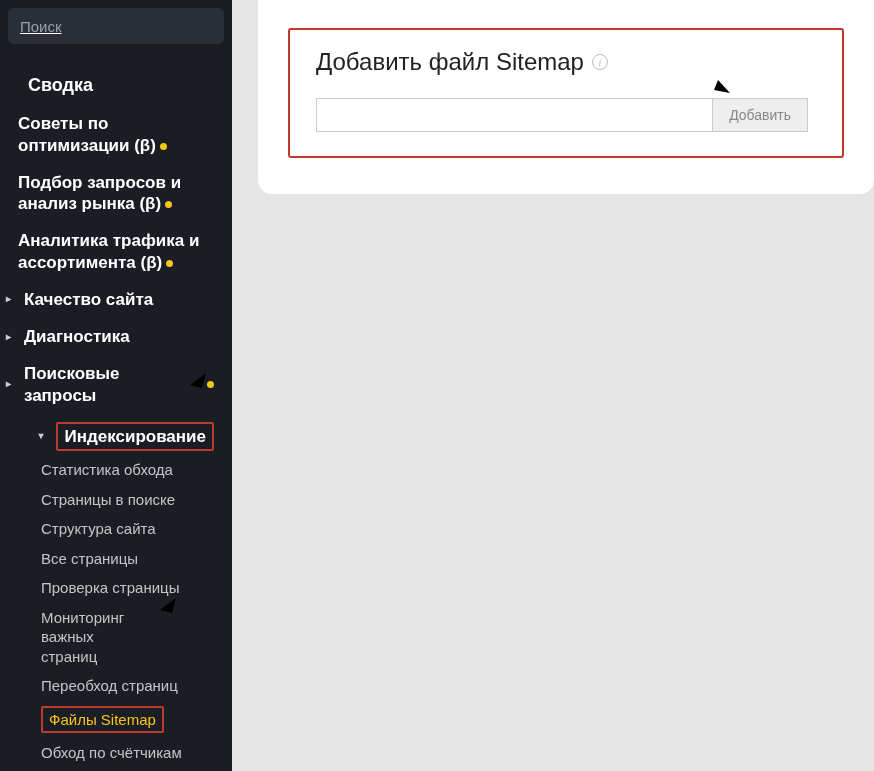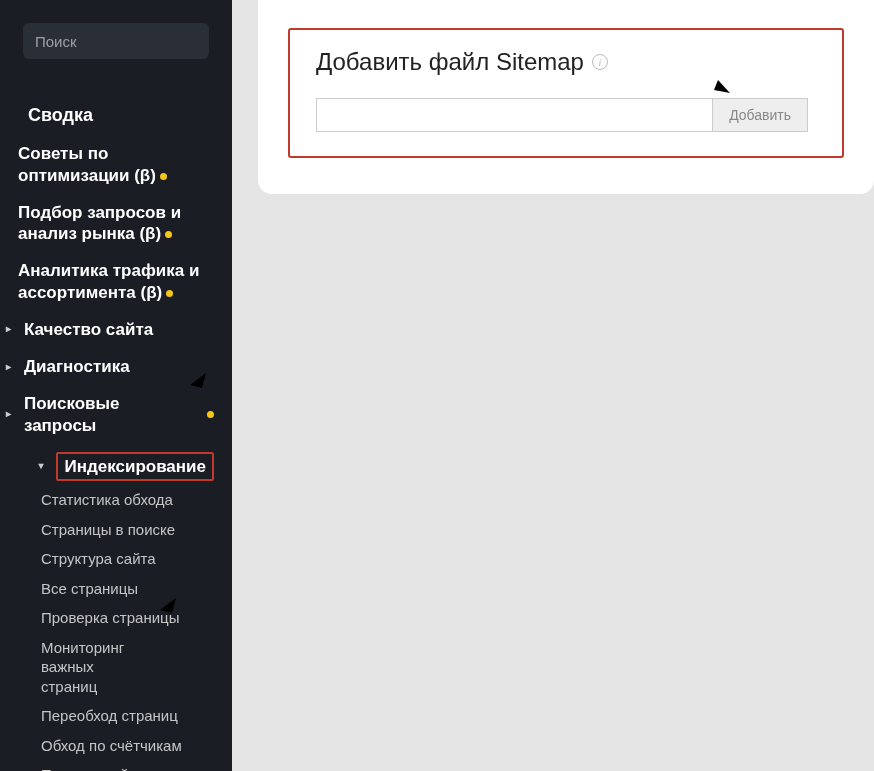--- a/index.html
+++ b/index.html
@@ -13,21 +13,22 @@
     overflow: hidden;
     position: relative;
   }
   .sidebar {
     width: 232px;
     flex: 0 0 232px;
     background: #1a1d24;
     padding: 0;
   }
   .search-wrap {
-    padding: 23px;
+    padding: 8px;
+    text-decoration: underline;
   }
   .search {
     width: 100%;
     height: 36px;
     background: #2a2e37;
     border: none;
     border-radius: 6px;
     display: flex;
     align-items: center;
     padding: 0 12px;
@@ -225,20 +226,25 @@
       </span>
     </div>
 
     <div class="nav-sub">Статистика обхода</div>
     <div class="nav-sub">Страницы в поиске</div>
     <div class="nav-sub">Структура сайта</div>
     <div class="nav-sub">Все страницы</div>
     <div class="nav-sub">Проверка страницы</div>
     <div class="nav-sub" style="max-width:140px;">Мониторинг важных страниц</div>
     <div class="nav-sub">Переобход страниц</div>
+    <div class="nav-sub">
+      <span class="highlight-red gold">
+        <span>Файлы Sitemap</span>
+      </span>
+    </div>
     <div class="nav-sub">Обход по счётчикам</div>
     <div class="nav-sub">Переезд сайта</div>
 
   </nav>
 </div>
 
 <div class="main">
   <div class="card">
     <div class="card-inner">
       <div class="card-title">

